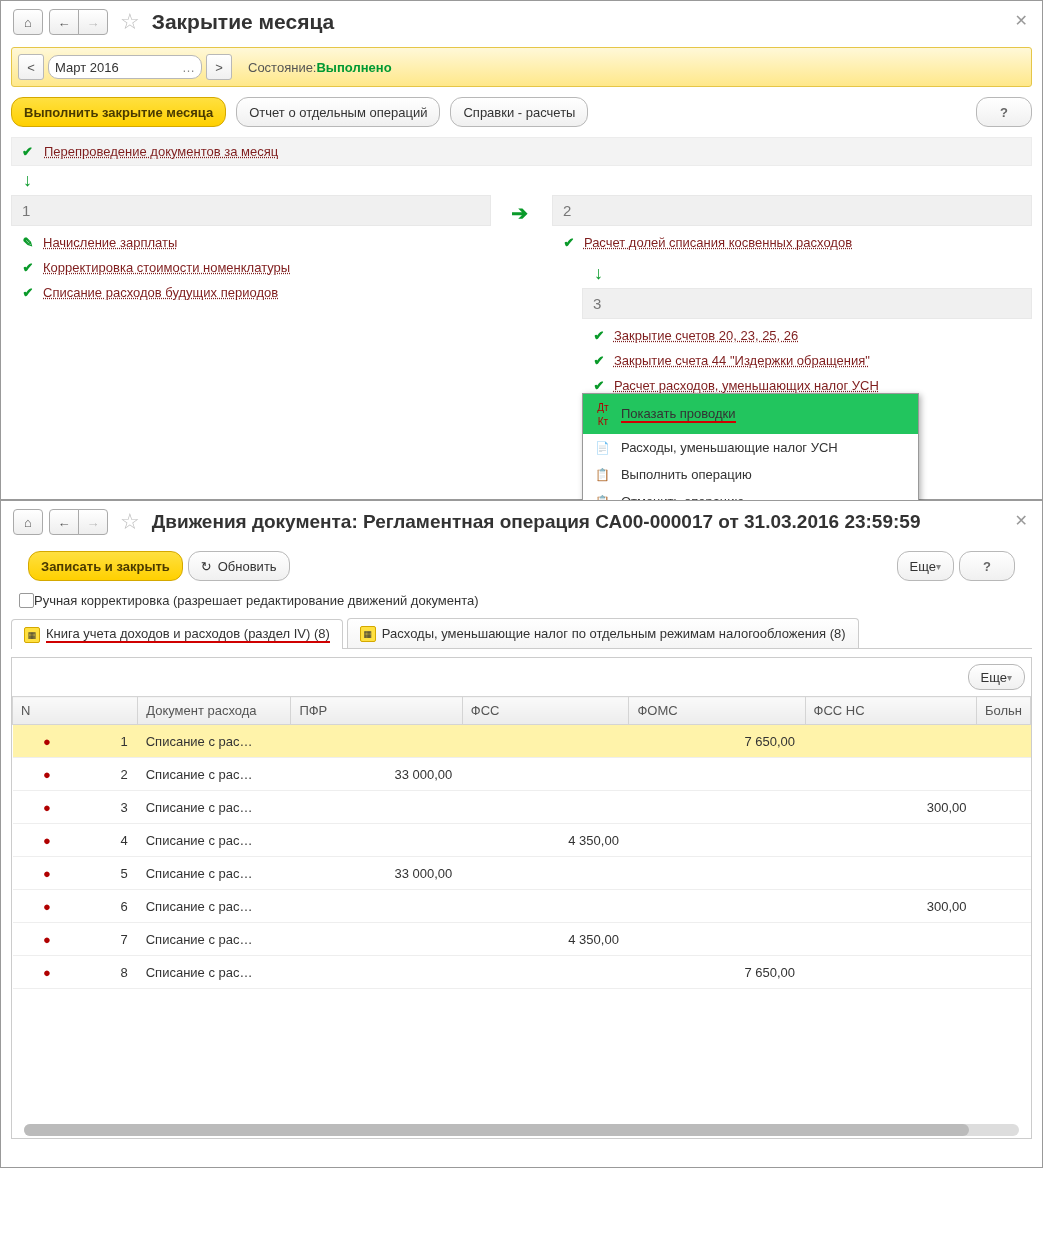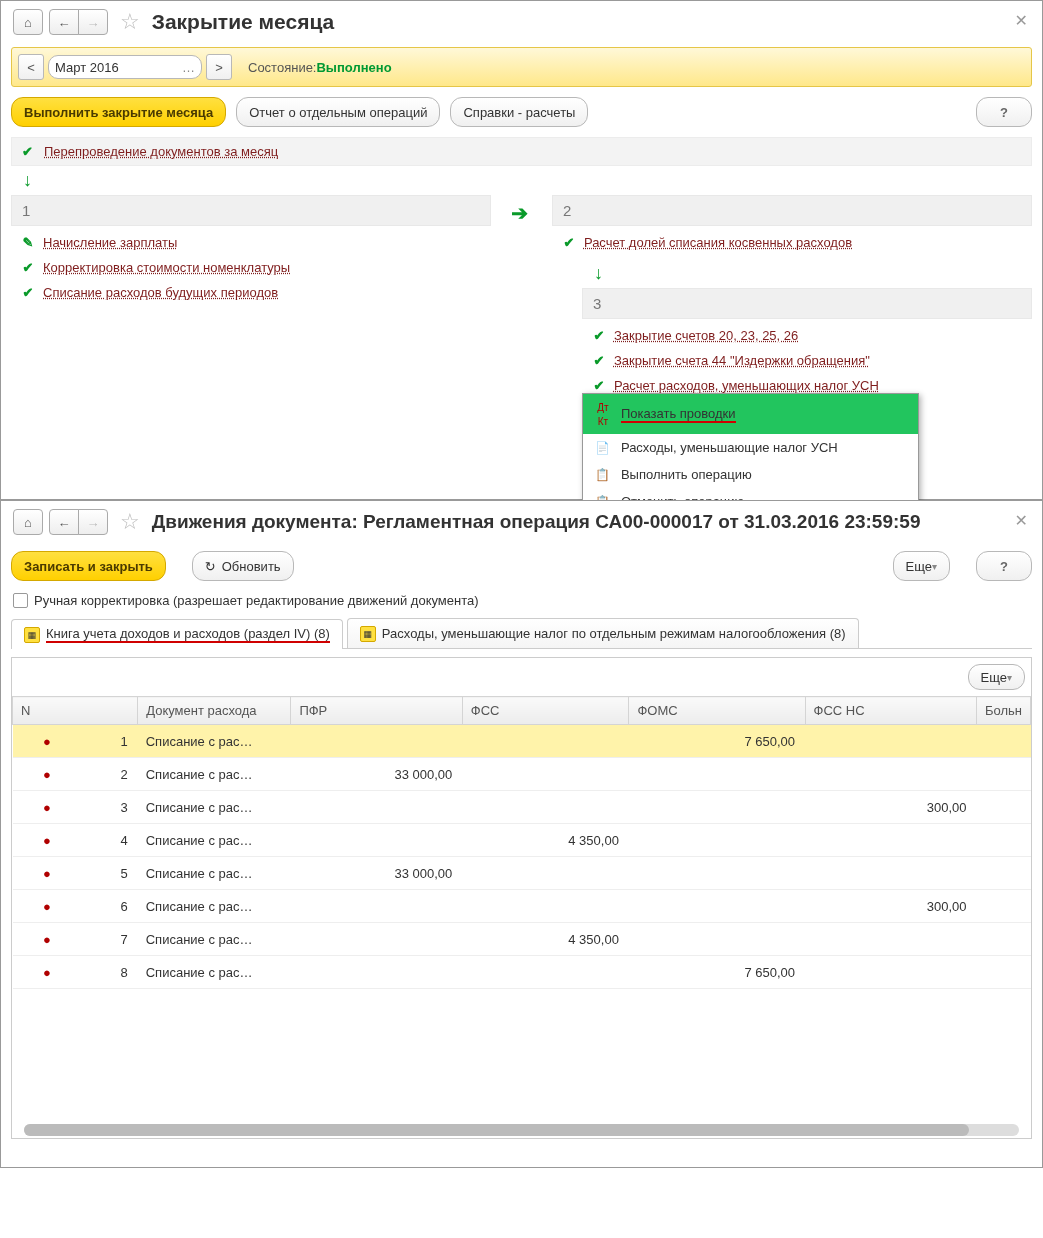--- a/index.html
+++ b/index.html
@@ -38,24 +38,24 @@
 .op-row{display:flex;align-items:center;gap:8px;padding:5px 10px}
 .arrow-right{color:#0a9a2a;font-size:20px;font-weight:bold;padding-right:4px}
 .op-icon{width:14px;display:inline-block;text-align:center}
 .pencil-icon{color:#0a9a2a}
 .ctx-menu{position:absolute;background:#fff;border:1px solid #999;box-shadow:2px 2px 6px rgba(0,0,0,.3);width:335px}
 .ctx-item{display:flex;align-items:center;padding:6px 12px;cursor:pointer;gap:10px}
 .ctx-item.sel{background:#22c55e}
 .ctx-underline{border-bottom:2px solid #d00000}
 .ctx-icon{width:16px;text-align:center;font-size:12px}
 .ictx-dk{color:#b00000;font-size:10px;line-height:1}
-.doc-toolbar{display:flex;align-items:flex-end;padding:8px 10px;gap:26px}
+.doc-toolbar{display:flex;align-items:flex-end;padding:8px 27px;gap:5px}
 .doc-toolbar .spacer{flex:1}
 .more-btn::after{content:" ▾";font-size:10px;color:#888}
-.checkbox-row{display:flex;align-items:flex-end;padding:4px 12px;gap:6px}
+.checkbox-row{display:flex;align-items:flex-end;padding:4px 18px;}
 .chk{width:13px;height:13px;border:1px solid #999;border-radius:2px}
 .tabs{display:flex;margin:6px 10px 0;border-bottom:1px solid #ccc;gap:4px}
 .tab{padding:6px 12px;border:1px solid #ccc;border-bottom:none;border-radius:4px 4px 0 0;background:linear-gradient(#fff,#f5f5f5);display:flex;align-items:center;gap:6px;cursor:pointer}
 .tab.active{background:#fff;position:relative;top:1px}
 .tab-icon{width:14px;height:14px;display:inline-flex;align-items:center;justify-content:center;border:1px solid #d4a800;background:#ffe040;font-size:9px;border-radius:2px}
 .tab-underline{border-bottom:2px solid #d00000}
 .table-wrap{margin:8px 10px;border:1px solid #ccc;height:480px;overflow:hidden;position:relative}
 .table-tools{display:flex;justify-content:flex-end;padding:6px}
 table{border-collapse:collapse;width:100%}
 th{background:linear-gradient(#fafafa,#ececec);border:1px solid #d4d4d4;padding:6px 8px;text-align:left;font-weight:normal;color:#555;font-size:13px}

